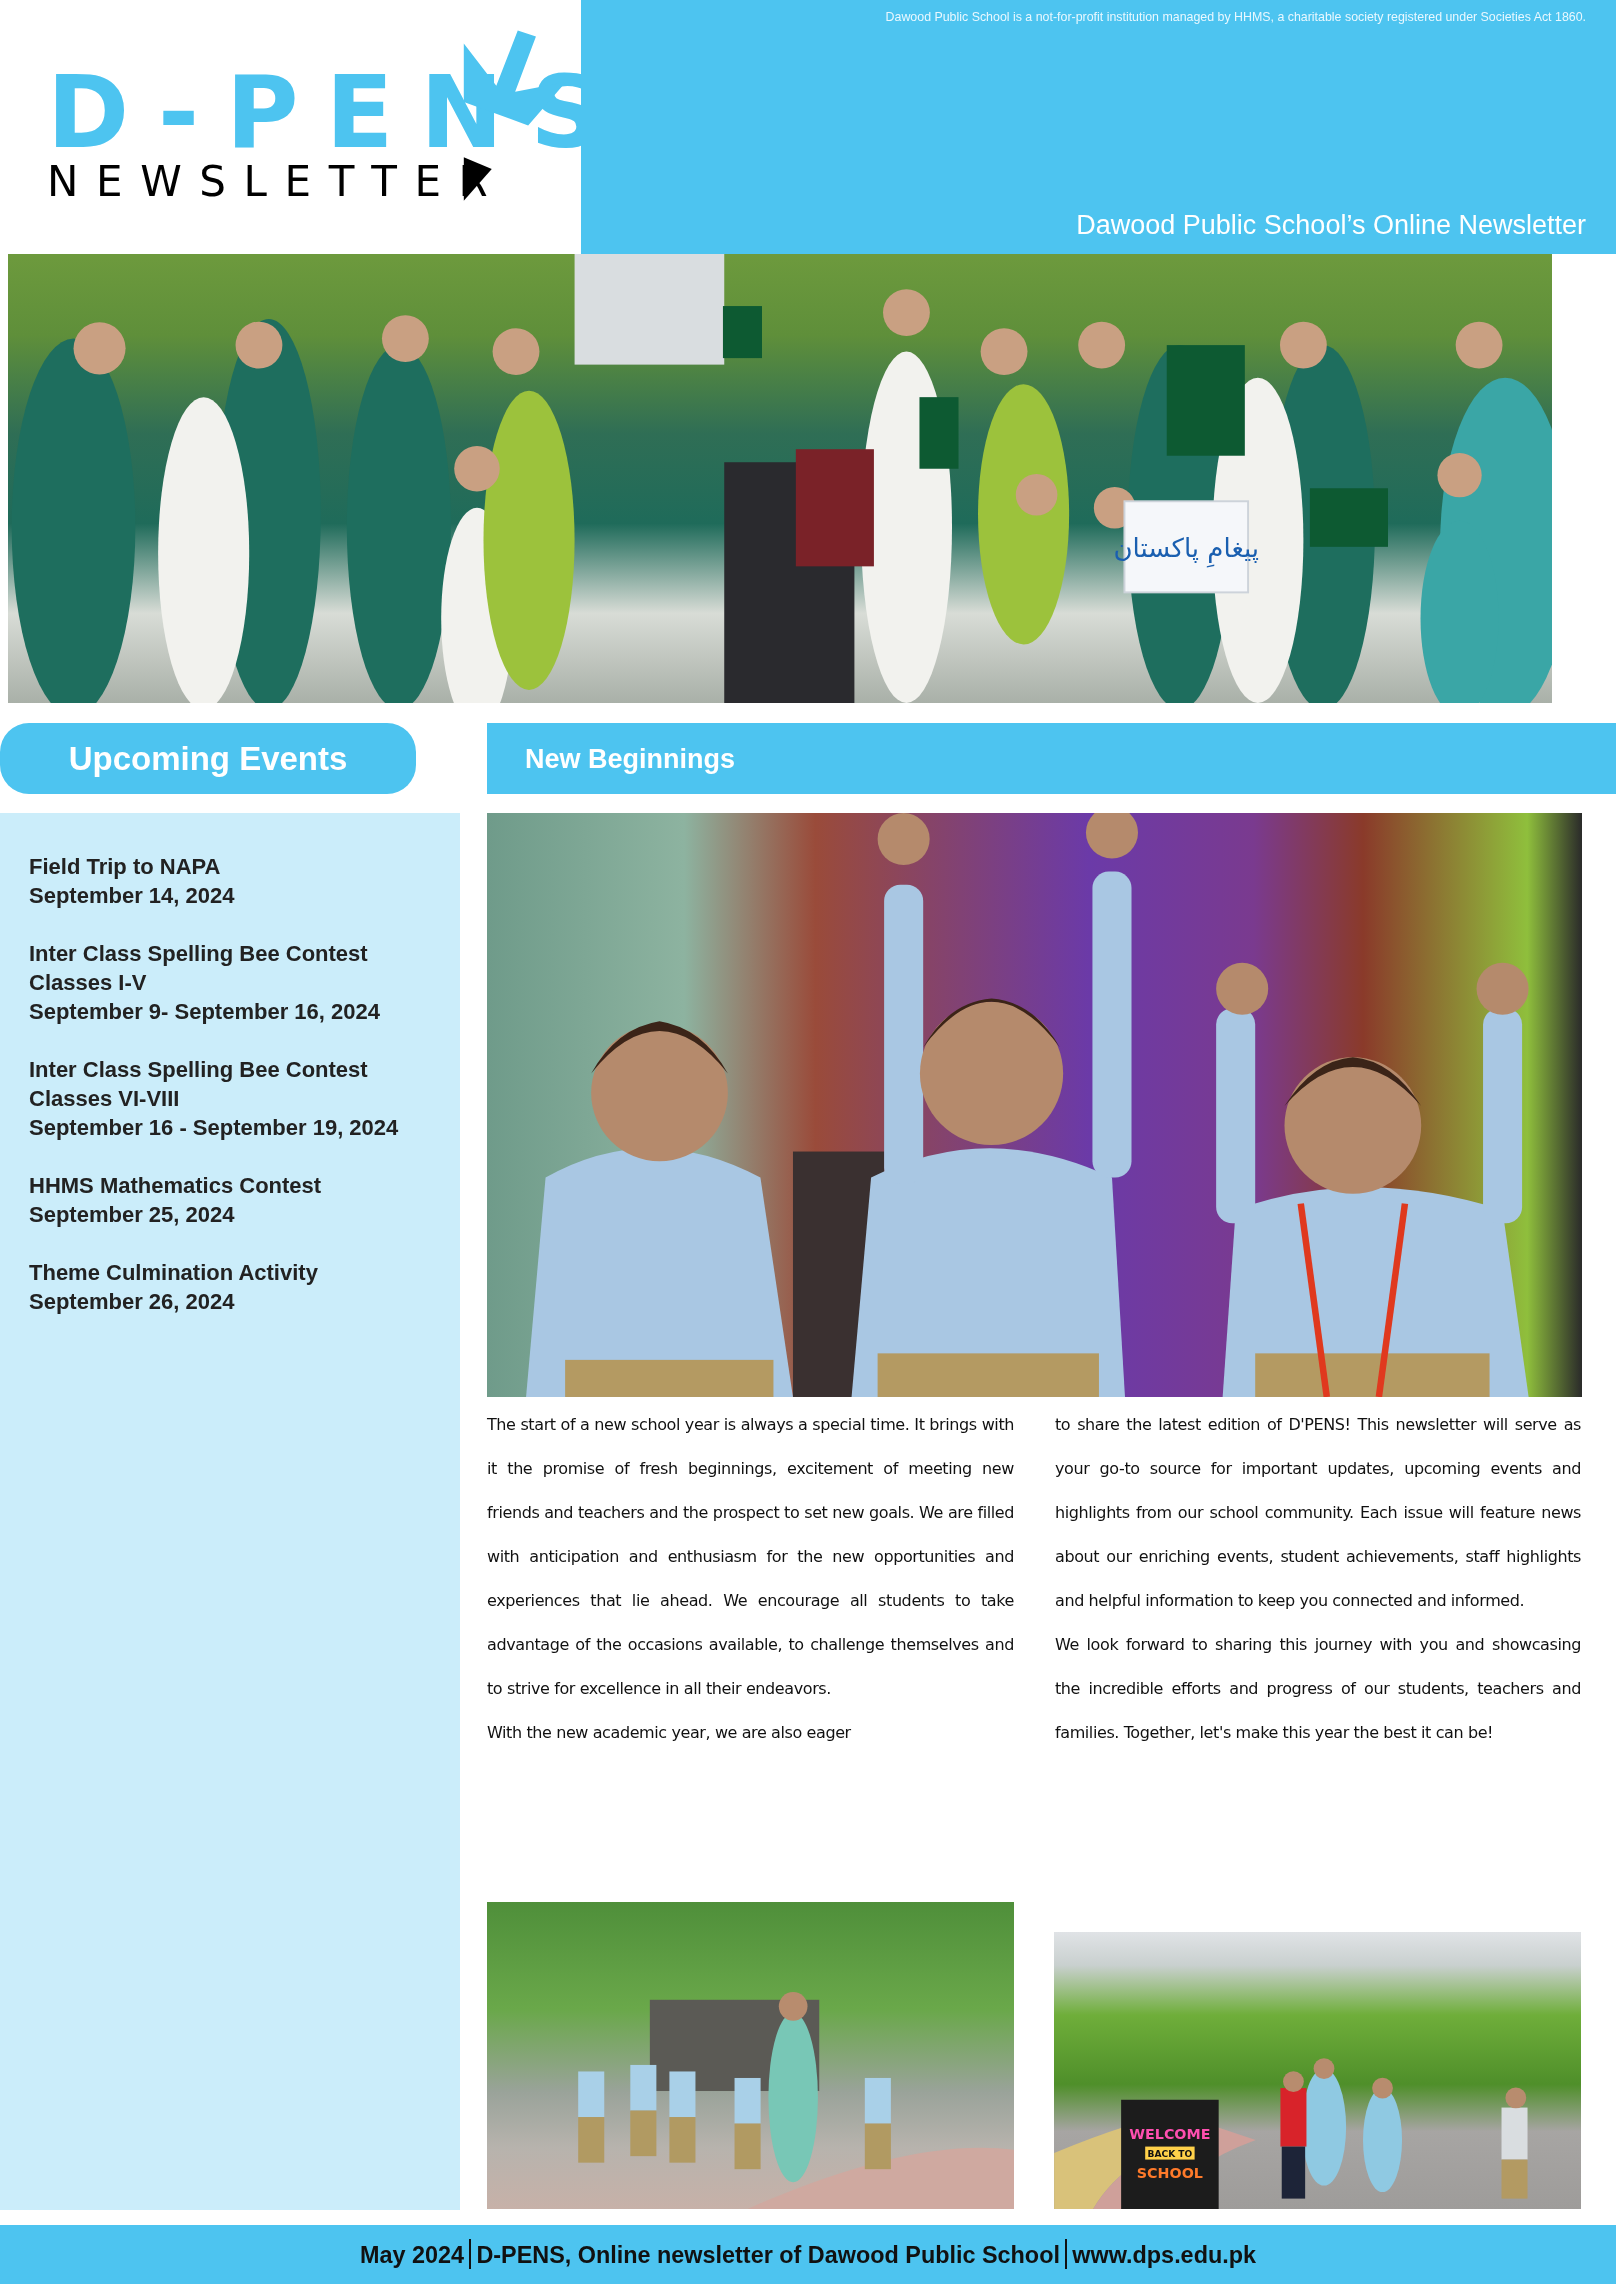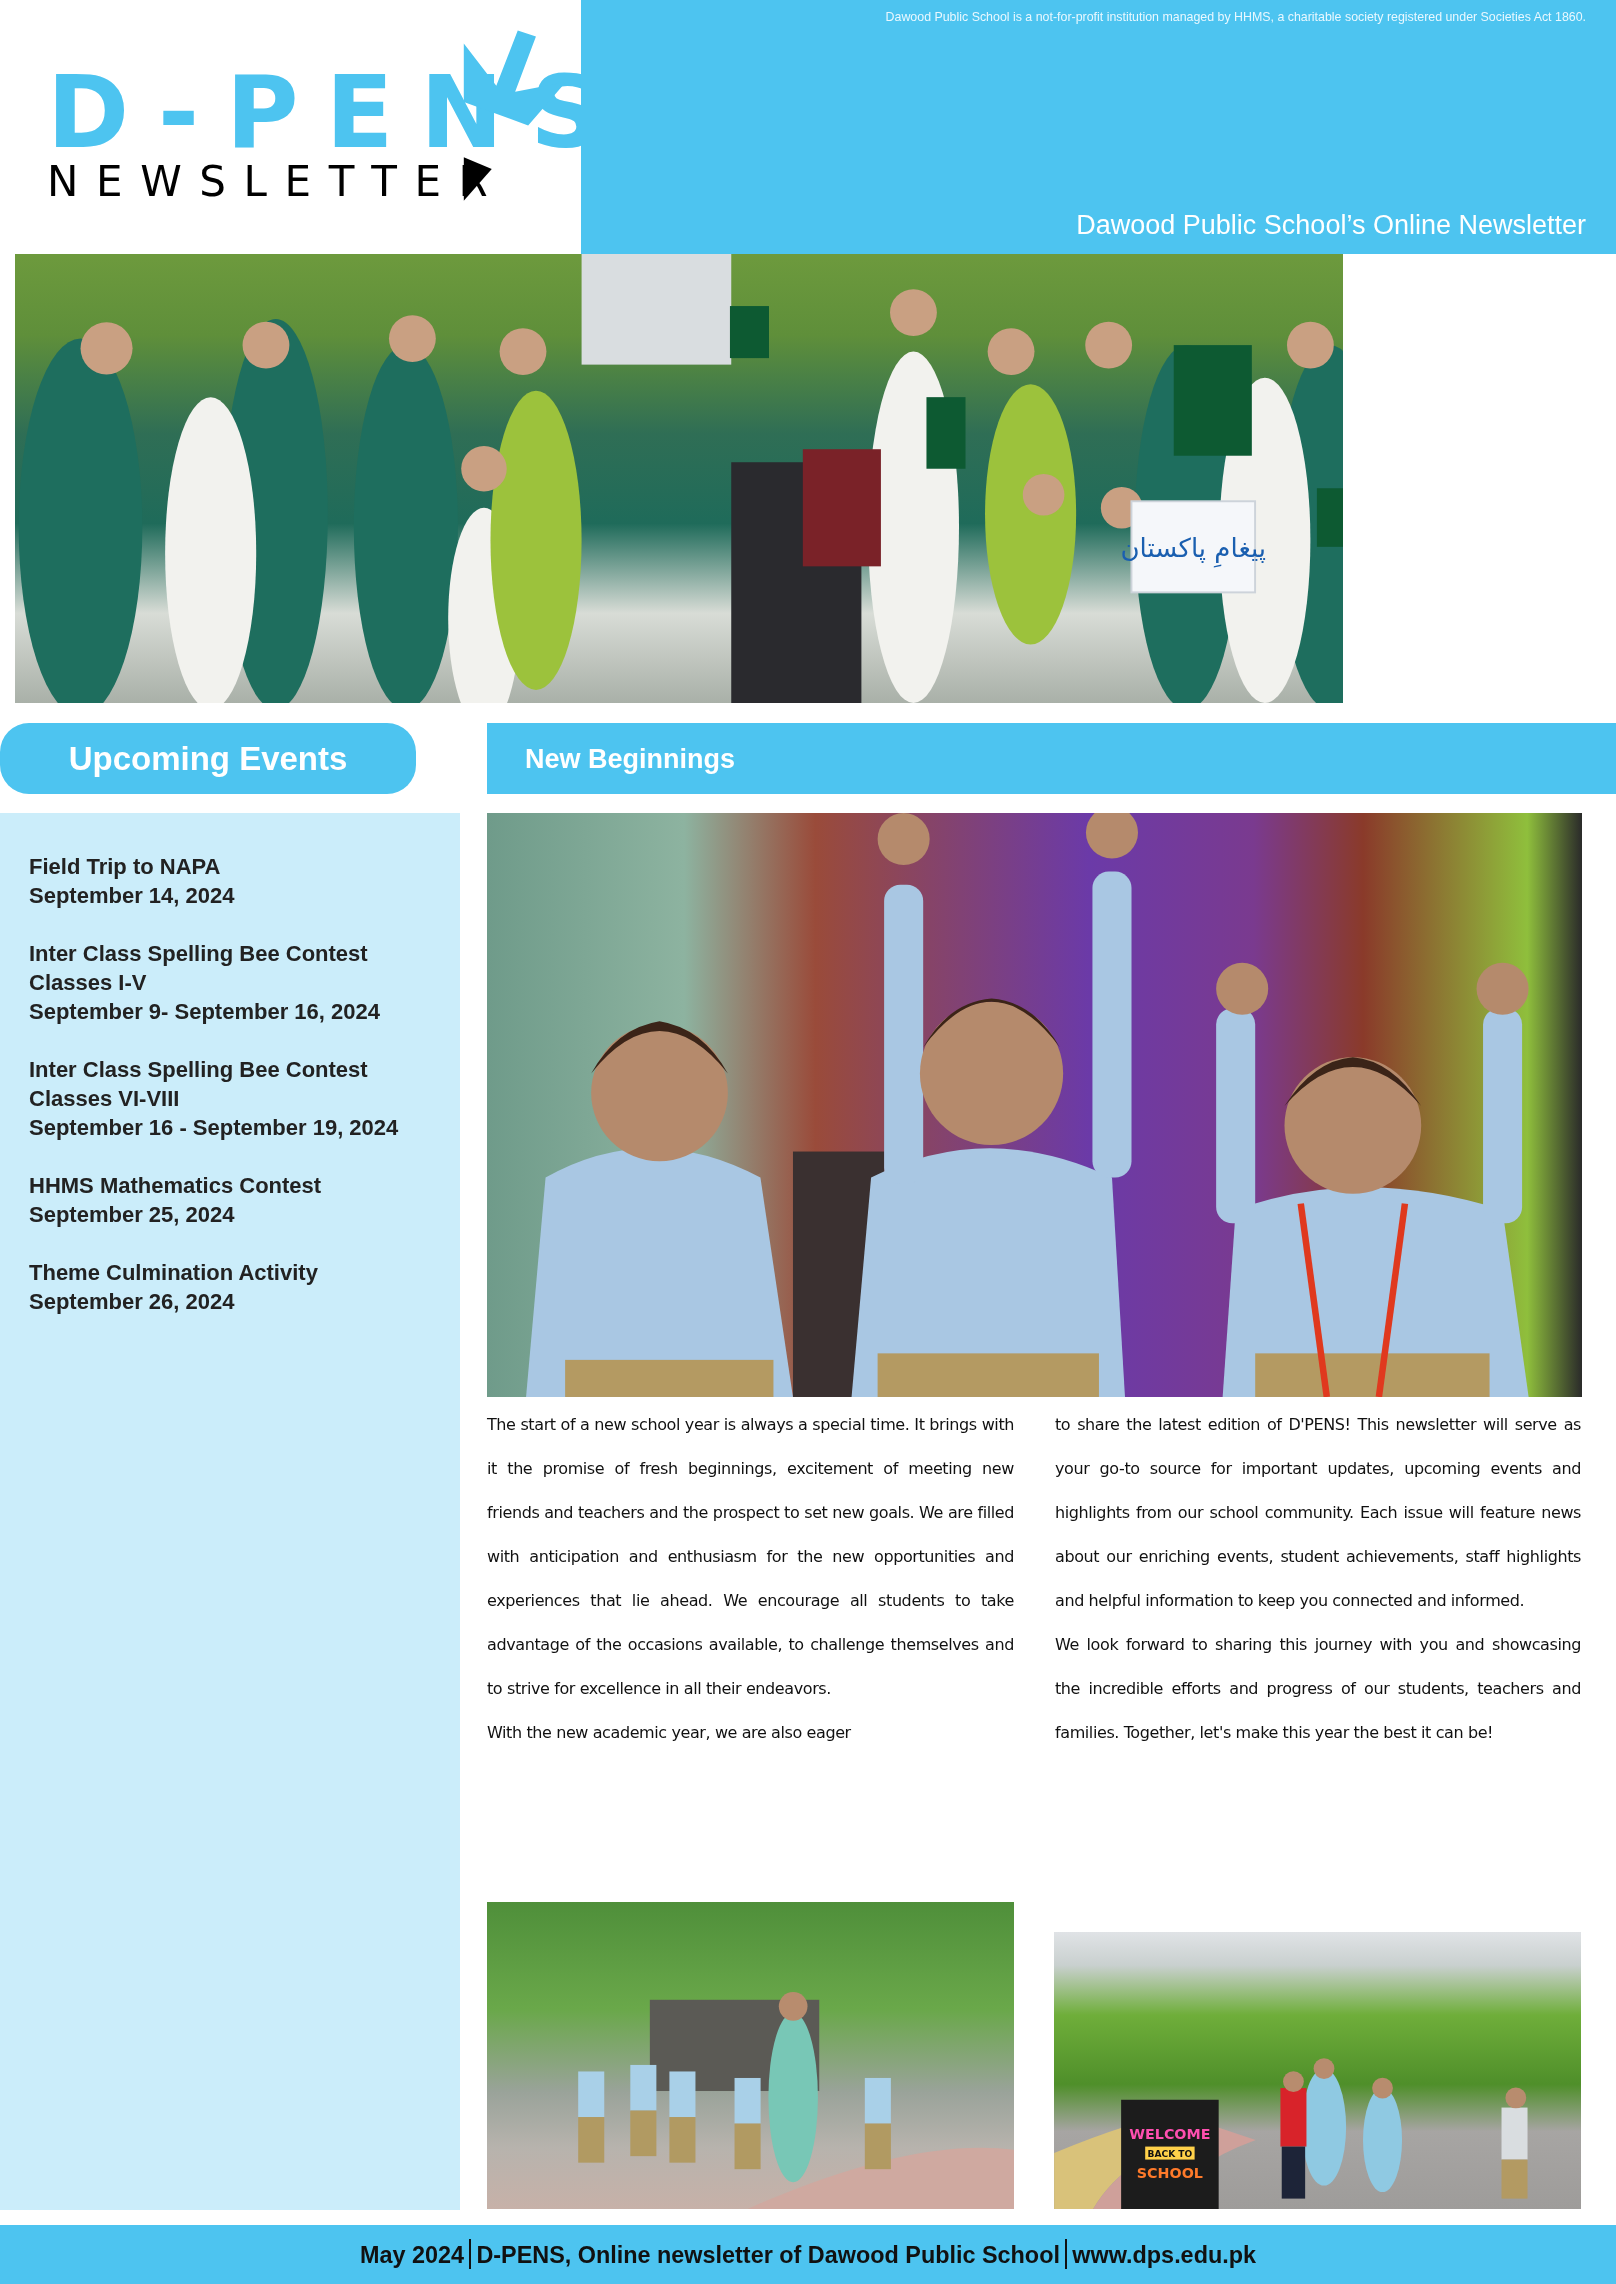--- a/index.html
+++ b/index.html
@@ -12,21 +12,21 @@
   #logo-title { left:47px; top:64px; font-family:"DejaVu Sans", sans-serif; font-weight:700;
     font-size:99px; line-height:98px; letter-spacing:27px; color:#4DC4F0; white-space:nowrap; }
   #logo-sub { left:47px; top:159px; font-family:"DejaVu Sans", sans-serif; font-size:42px; line-height:46px;
     letter-spacing:17.6px; color:#000; white-space:nowrap; }
   #logo-mark { left:443px; top:26px; width:143px; height:182px; }
   #banner { left:581px; top:0; width:1035px; height:254px; background:#4DC4F0; }
   #banner-note { right:30px; top:10.4px; font-size:12.4px; color:#e9f8ff; white-space:nowrap; }
   #banner-title { right:30px; top:210px; font-size:27px; font-weight:400; color:#ffffff; white-space:nowrap; }
 
   
-  #hero { left:15px; top:254px; width:1328px; height:449px; overflow:hidden;
+  #hero { left:8px; top:254px; width:1544px; height:449px; overflow:hidden;
     background: linear-gradient(180deg,#6d9a3d 0%,#5f8f3a 18%,#2f6e55 40%,#1f6b5a 60%,#d8dcd6 80%,#a9b0a8 100%); }
 
   
   .sec-head { top:723px; height:71px; background:#4DC4F0; color:#fff; font-weight:700; }
   #events-head { left:0; width:416px;border-radius:29px; }
   #events-head span { display:block; text-align:center; font-size:33px; line-height:71px; }
   #news-head { left:487px; width:1129px; }
   #news-head span { display:block; padding-left:38px; font-size:27px; line-height:73px; }
 
   

